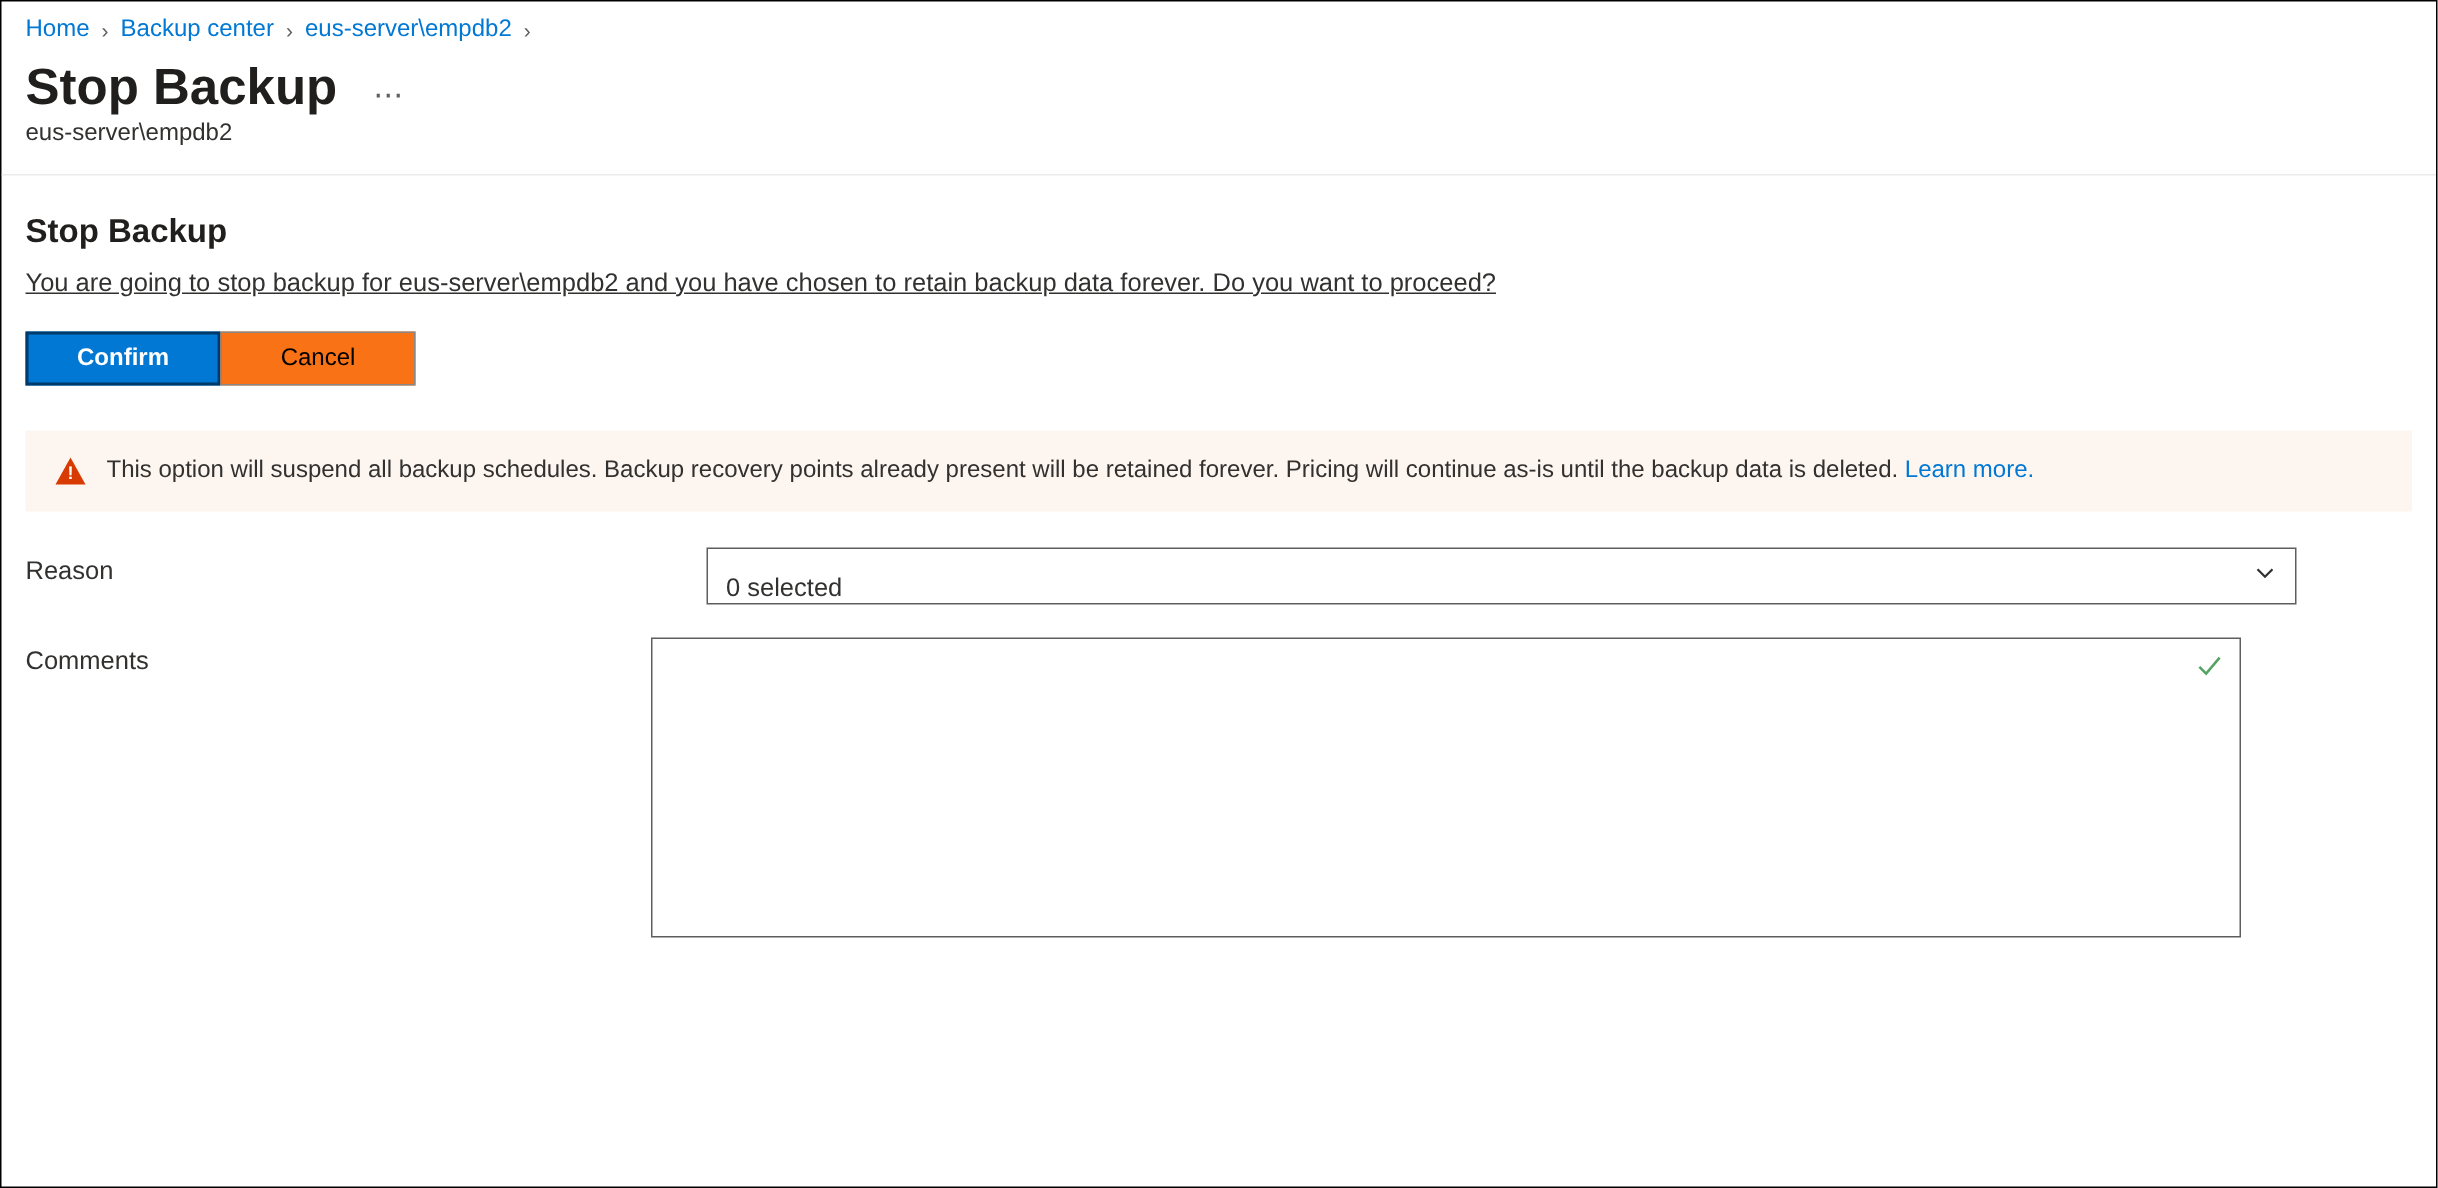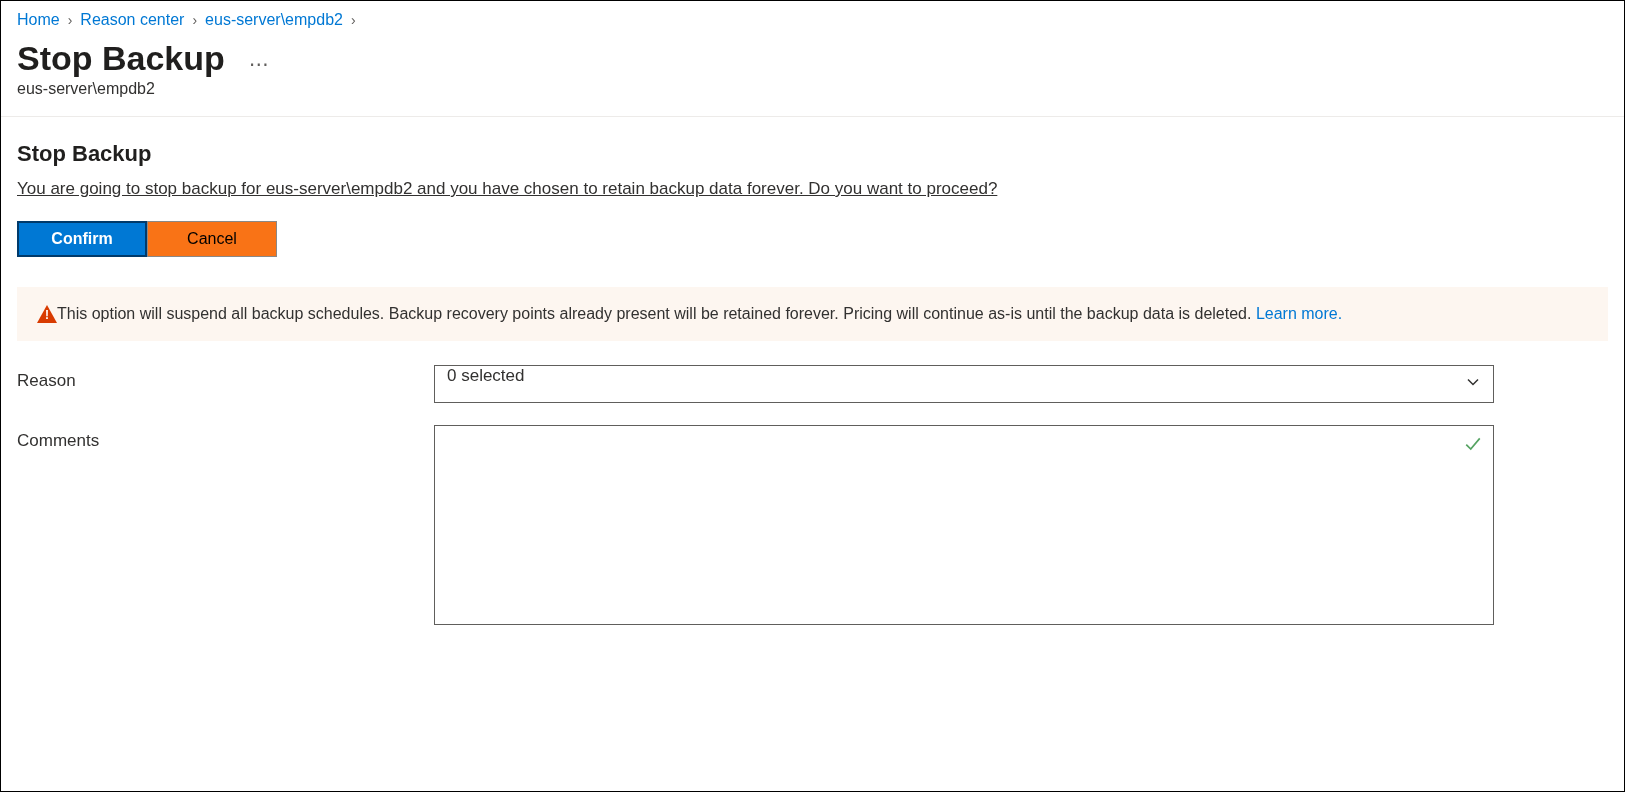--- a/index.html
+++ b/index.html
@@ -95,20 +95,21 @@
       color: #ffffff;
       border: 2px solid #003a6b;
       font-weight: 600;
     }
     .info-banner {
       background: #fdf6f0;
       padding: 18px 20px;
       margin: 30px 0 24px;
       display: flex;
       align-items: center;
+      gap: 14px;
       font-size: 16px;
     }
     .warning-icon {
       width: 0;
       height: 0;
       border-left: 10px solid transparent;
       border-right: 10px solid transparent;
       border-bottom: 18px solid #d83b01;
       position: relative;
       flex-shrink: 0;
@@ -145,23 +146,24 @@
       position: relative;
     }
     .dropdown {
       width: 100%;
       height: 38px;
       border: 1px solid #605e5c;
       background: #ffffff;
       padding: 0 36px 0 12px;
       font-size: 17px;
       display: flex;
-      align-items: flex-start;
-      cursor: pointer;
-      position: relative;
+      align-items: flex-end;
+      cursor: pointer;
+      position: relative;
+      margin-left: 37px;
     }
     .chevron-down {
       position: absolute;
       right: 12px;
       top: 50%;
       transform: translateY(-50%);
     }
     .chevron-down svg {
       width: 16px;
       height: 16px;
@@ -187,21 +189,21 @@
       width: 18px;
       height: 18px;
     }
   </style>
 </head>
 <body>
 
 <nav class="breadcrumb">
   <a>Home</a>
   <span class="sep">›</span>
-  <a>Reason center</a>
+  <a>Backup center</a>
   <span class="sep">›</span>
   <a>eus-server\empdb2</a>
   <span class="sep">›</span>
 </nav>
 
 <div class="page-header">
   <div class="page-title-row">
     <h1 class="page-title">Stop Backup</h1>
     <span class="ellipsis-btn">⋯</span>
   </div>

